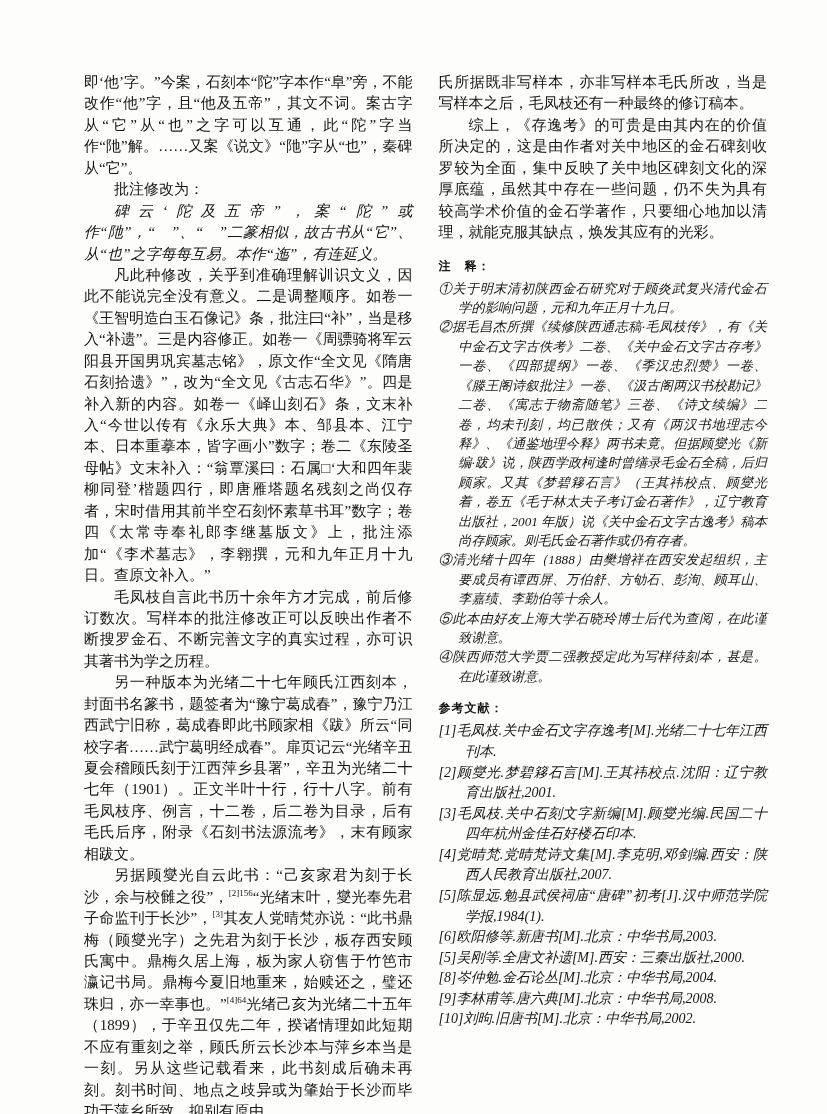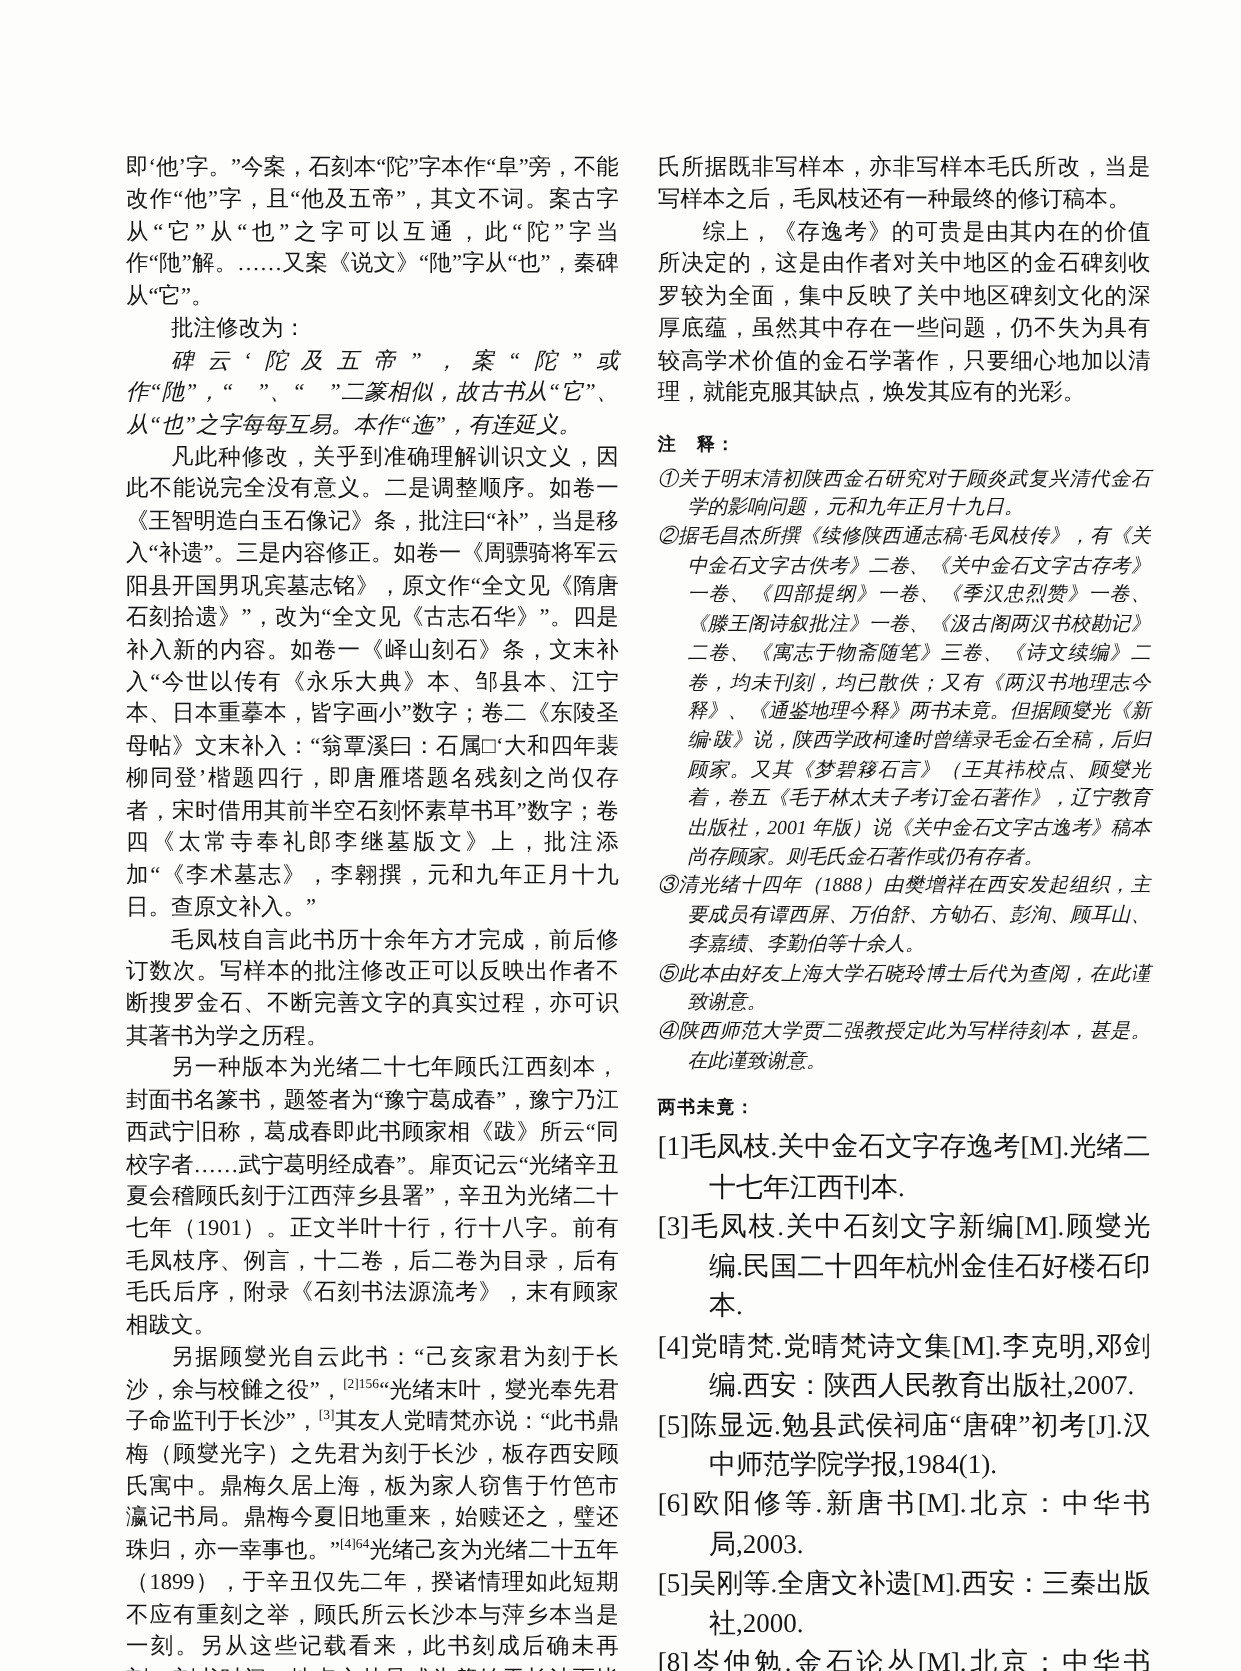--- a/index.html
+++ b/index.html
@@ -3,32 +3,32 @@
 <meta charset="utf-8">
 <style>
   html,body{margin:0;padding:0;}
   body{
     width:827px;height:1114px;background:#f7f7f5;
     font-family:"Liberation Serif","DejaVu Serif",serif;color:#151515;
     -webkit-font-smoothing:antialiased;
   }
   .page{
     box-sizing:border-box;width:827px;height:1114px;background:#fdfdfc;
-    padding:102px 60px 0 84px;overflow:hidden;position:relative;
+    padding:72px 60px 0 84px;overflow:hidden;position:relative;
   }
   .cols{display:flex;gap:26px;}
   .col{width:338px;font-size:15px;line-height:1.43;text-align:justify;}
   .col p{margin:0;}
   p.ind{text-indent:2em;}
   p.noind{text-indent:0;}
   .kai{font-style:italic;}
   sup{font-size:9px;line-height:0;}
   .sec-title{font-weight:bold;font-size:12px;margin:14px 0 4px 0;letter-spacing:1px;}
   .note{font-size:13.2px;line-height:1.47;font-style:italic;padding-left:1.5em;text-indent:-1.5em;margin:0;}
-  .ref{font-size:18px;line-height:1.47;padding-left:1.9em;text-indent:-1.9em;margin:0;}
+  .ref{font-size:14px;line-height:1.47;font-style:italic;padding-left:1.9em;text-indent:-1.9em;margin:0;}
 </style>
 </head>
 <body>
 
 <div class="page">
   <div class="cols">
 
     <div class="col">
       <p class="noind">即‘他’字。”今案，石刻本“陀”字本作“阜”旁，不能改作“他”字，且“他及五帝”，其文不词。案古字从“它”从“也”之字可以互通，此“陀”字当作“阤”解。……又案《说文》“阤”字从“也”，秦碑从“它”。</p>
       <p class="ind">批注修改为：</p>
@@ -48,23 +48,24 @@
 
       <div class="sec-title">注　释：</div>
       <div>
         <p class="note">①关于明末清初陕西金石研究对于顾炎武复兴清代金石学的影响问题，元和九年正月十九日。</p>
         <p class="note">②据毛昌杰所撰《续修陕西通志稿·毛凤枝传》，有《关中金石文字古佚考》二卷、《关中金石文字古存考》一卷、《四部提纲》一卷、《季汉忠烈赞》一卷、《滕王阁诗叙批注》一卷、《汲古阁两汉书校勘记》二卷、《寓志于物斋随笔》三卷、《诗文续编》二卷，均未刊刻，均已散佚；又有《两汉书地理志今释》、《通鉴地理今释》两书未竟。但据顾燮光《新编·跋》说，陕西学政柯逢时曾缮录毛金石全稿，后归顾家。又其《梦碧簃石言》（王其祎校点、顾燮光着，卷五《毛于林太夫子考订金石著作》，辽宁教育出版社，2001 年版）说《关中金石文字古逸考》稿本尚存顾家。则毛氏金石著作或仍有存者。</p>
         <p class="note">③清光绪十四年（1888）由樊增祥在西安发起组织，主要成员有谭西屏、万伯舒、方劬石、彭洵、顾耳山、李嘉绩、李勤伯等十余人。</p>
         <p class="note">⑤此本由好友上海大学石晓玲博士后代为查阅，在此谨致谢意。</p>
         <p class="note">④陕西师范大学贾二强教授定此为写样待刻本，甚是。在此谨致谢意。</p>
       </div>
 
-      <div class="sec-title">两书未竟：</div>
+      <div class="sec-title">参考文献：</div>
       <div>
         <p class="ref">[1]毛凤枝.关中金石文字存逸考[M].光绪二十七年江西刊本.</p>
+        <p class="ref">[2]顾燮光.梦碧簃石言[M].王其祎校点.沈阳：辽宁教育出版社,2001.</p>
         <p class="ref">[3]毛凤枝.关中石刻文字新编[M].顾燮光编.民国二十四年杭州金佳石好楼石印本.</p>
         <p class="ref">[4]党晴梵.党晴梵诗文集[M].李克明,邓剑编.西安：陕西人民教育出版社,2007.</p>
         <p class="ref">[5]陈显远.勉县武侯祠庙“唐碑”初考[J].汉中师范学院学报,1984(1).</p>
         <p class="ref">[6]欧阳修等.新唐书[M].北京：中华书局,2003.</p>
         <p class="ref">[5]吴刚等.全唐文补遗[M].西安：三秦出版社,2000.</p>
         <p class="ref">[8]岑仲勉.金石论丛[M].北京：中华书局,2004.</p>
         <p class="ref">[9]李林甫等.唐六典[M].北京：中华书局,2008.</p>
         <p class="ref">[10]刘昫.旧唐书[M].北京：中华书局,2002.</p>
       </div>
 

